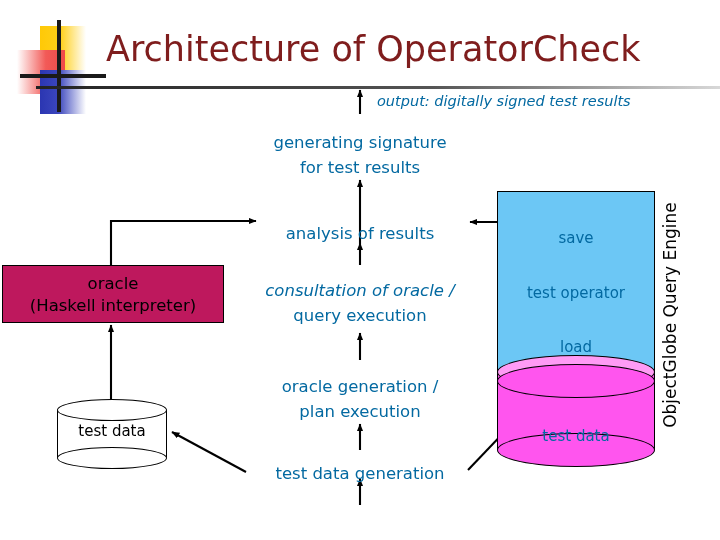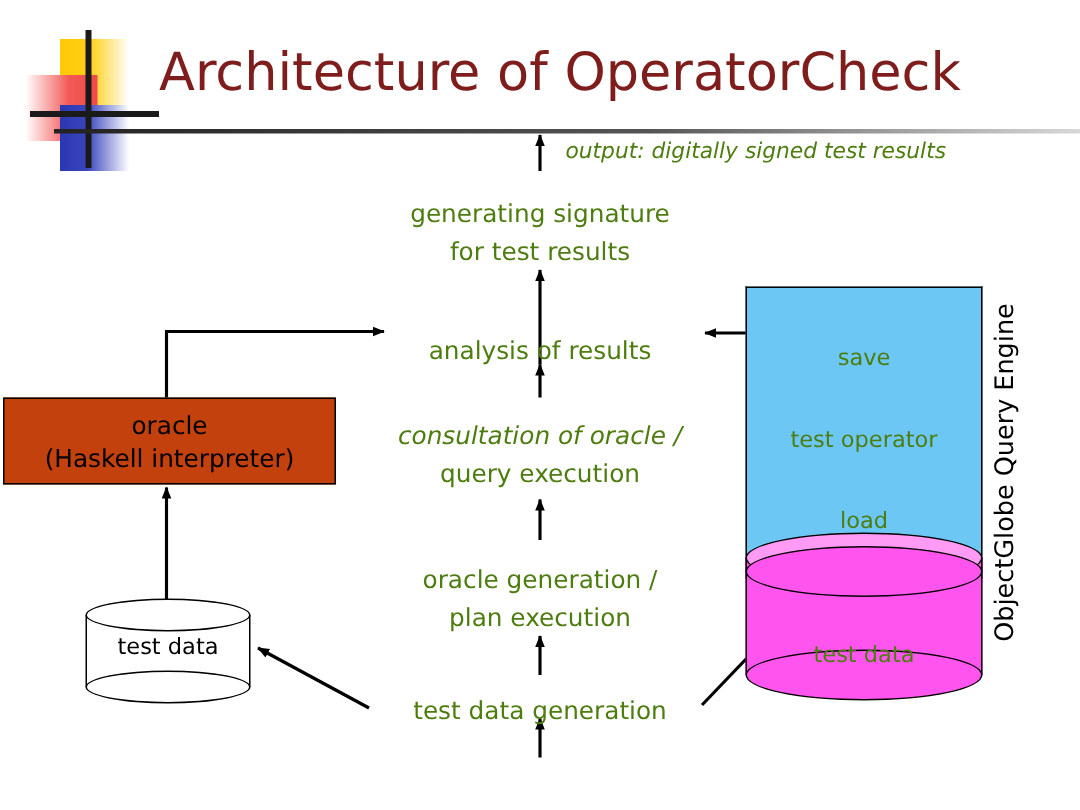--- a/index.html
+++ b/index.html
@@ -74,40 +74,40 @@
     left: 36px;
     top: 86px;
     width: 684px;
     height: 3px;
     background: linear-gradient(to right, #222222 0%, #555555 58%, #d8d8d8 100%);
   }
 
   
   .lbl {
     position: absolute;
-    color: #4d7c0f;
+    color: #0369a1;
     font-size: 16.5px;
     line-height: 20px;
     white-space: nowrap;
     font-family: "DejaVu Sans", sans-serif;
   }
   .lbl.ital {
     font-style: italic;
     font-size: 14.5px;
   }
   .ctr { text-align: center; margin-top: 12px; }
 
   
   .oracle-box {
     position: absolute;
     left: 2px;
     top: 265px;
     width: 222px;
     height: 58px;
-    background: #c2410c;
+    background: #be185d;
     border: 1.5px solid #000000;
     box-sizing: border-box;
   }
   .oracle-box .txt {
     position: absolute;
     left: 0; right: 0;
     top: 7px;
     text-align: center;
     font-size: 16.5px;
     line-height: 22px;

